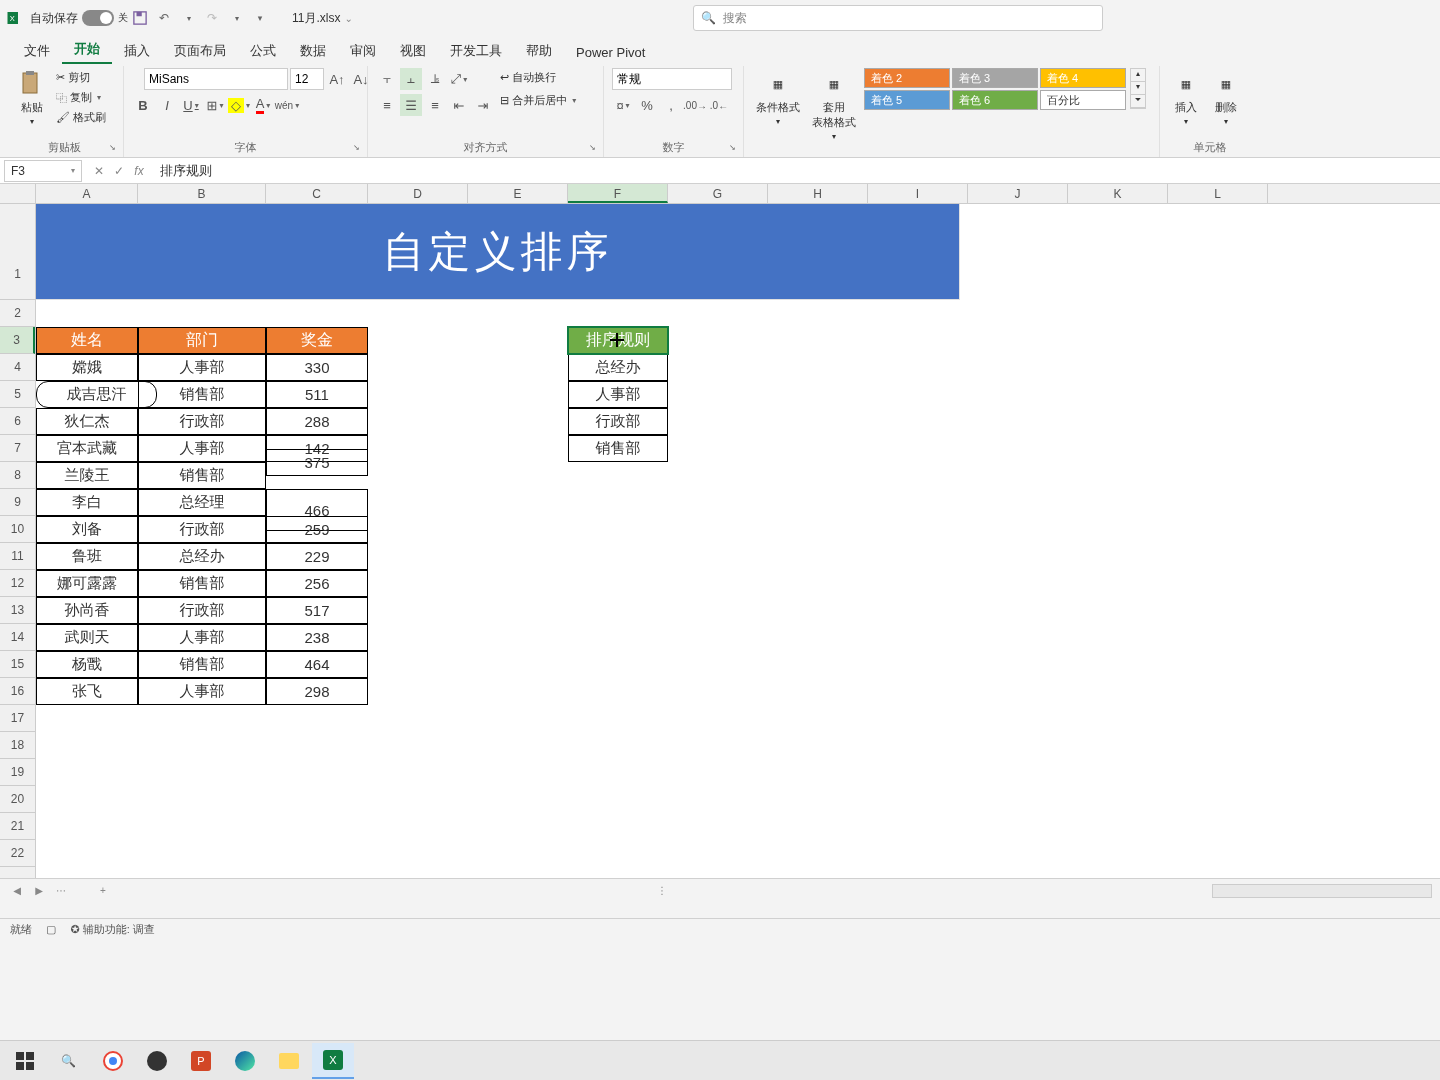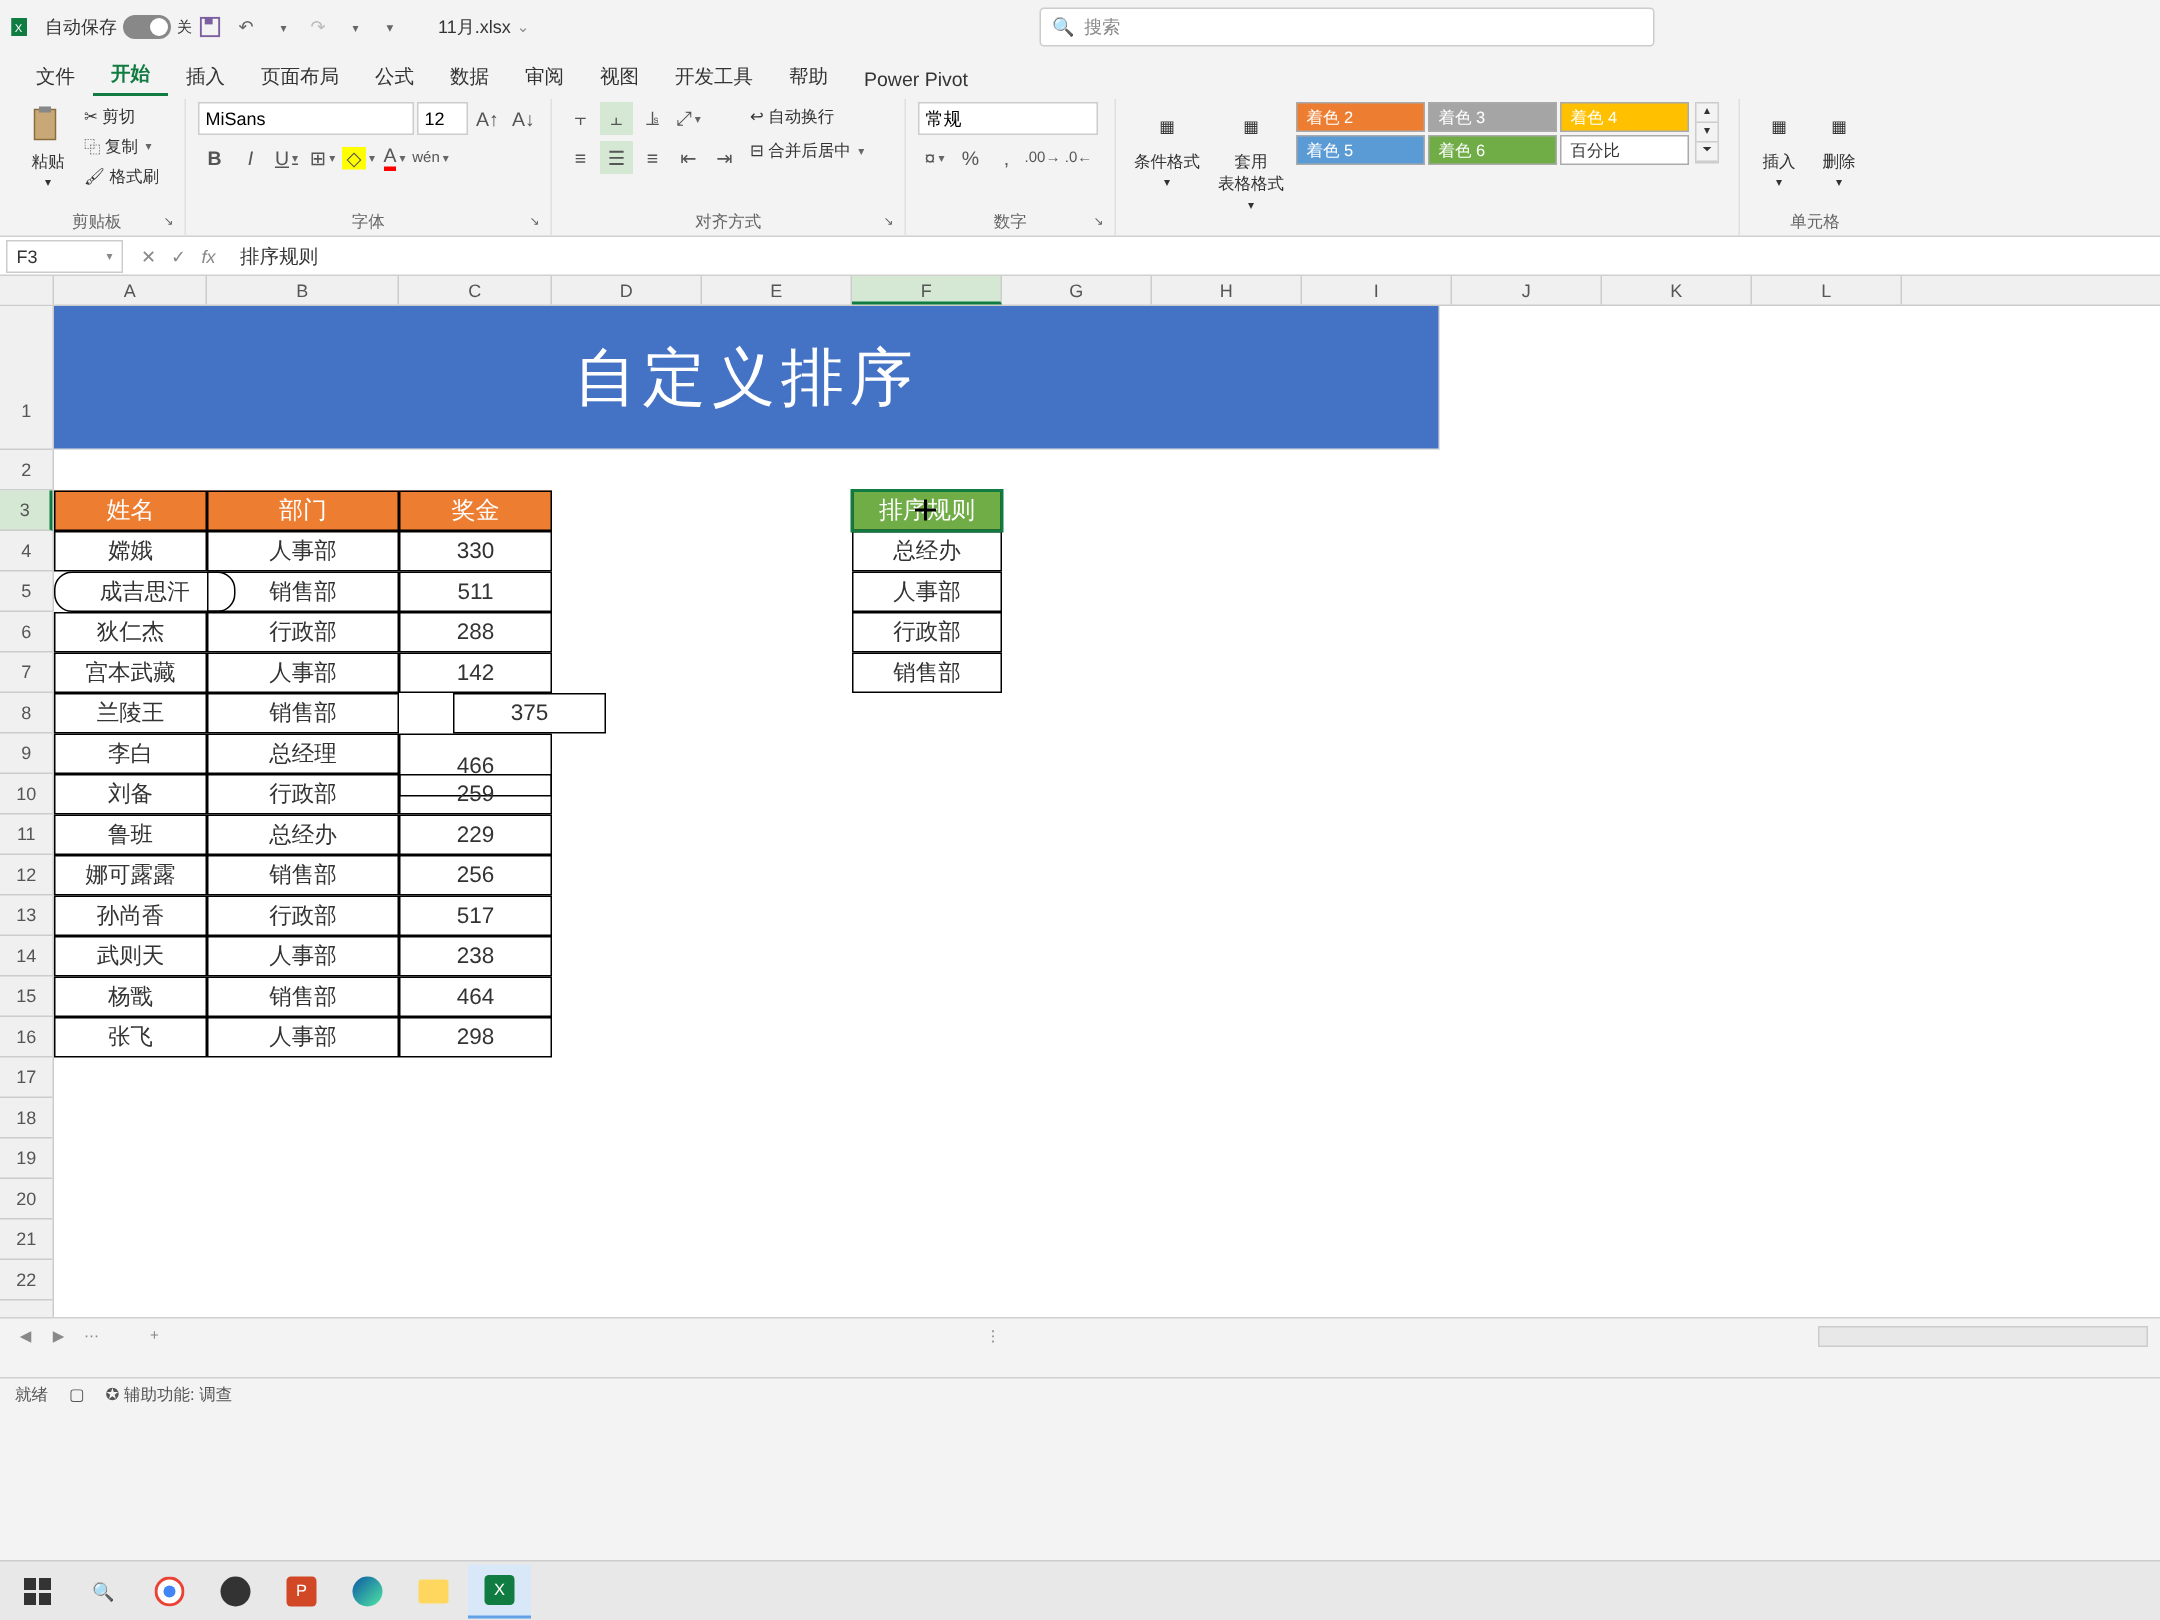--- a/index.html
+++ b/index.html
@@ -29,21 +29,21 @@
 .group-launcher { position: absolute; bottom: 4px; right: 4px; width: 10px; height: 10px; font-size: 8px; color: #666; }
 
 .big-btn { display: flex; flex-direction: column; align-items: center; gap: 2px; padding: 2px 4px; cursor: pointer; font-size: 11px; }
 .big-btn .icon-box { width: 28px; height: 28px; display: flex; align-items: center; justify-content: center; }
 .small-btn { display: flex; align-items: center; gap: 3px; padding: 2px; font-size: 11px; cursor: pointer; }
 .vert-stack { display: flex; flex-direction: column; gap: 1px; }
 .row-btns { display: flex; gap: 2px; }
 .icon-btn { width: 22px; height: 22px; display: flex; align-items: center; justify-content: center; cursor: pointer; font-size: 13px; color: #555; position: relative; }
 .dropdown-arrow::after { content: "▾"; font-size: 8px; margin-left: 2px; color: #666; }
 
-.font-name { width: 144px; height: 22px; border: 1px solid #ccc; background: #fff; font-size: 12px; padding: 0 4px; }
+.font-name { width: 144px; height: 22px; border: 1px solid #ccc; background: #fff; font-size: 12px; padding: 0 4px; margin-left: 12px; }
 .font-size { width: 34px; height: 22px; border: 1px solid #ccc; background: #fff; font-size: 12px; padding: 0 4px; }
 .num-format { width: 120px; height: 22px; border: 1px solid #ccc; background: #fff; font-size: 12px; padding: 0 4px; }
 
 .style-gallery { display: flex; flex-direction: column; gap: 2px; }
 .style-row { display: flex; gap: 2px; justify-content: flex-end; }
 .style-chip { width: 86px; height: 20px; font-size: 11px; display: flex; align-items: center; padding: 0 6px; border: 1px solid #aaa; }
 .style-scroll { display: flex; flex-direction: column; border: 1px solid #ccc; }
 .style-scroll div { width: 14px; height: 13px; text-align: center; font-size: 8px; border-bottom: 1px solid #ccc; }
 
 
@@ -365,21 +365,21 @@
         <div class="cell data-cell" style="left: 102px; top: 177px; width: 128px; height: 27px;">销售部</div>
         <div class="cell data-cell" style="left: 230px; top: 177px; width: 102px; height: 27px;">511</div>
         <div class="cell data-cell" style="left: 0px; top: 204px; width: 102px; height: 27px;">狄仁杰</div>
         <div class="cell data-cell" style="left: 102px; top: 204px; width: 128px; height: 27px;">行政部</div>
         <div class="cell data-cell" style="left: 230px; top: 204px; width: 102px; height: 27px;">288</div>
         <div class="cell data-cell" style="left: 0px; top: 231px; width: 102px; height: 27px;">宫本武藏</div>
         <div class="cell data-cell" style="left: 102px; top: 231px; width: 128px; height: 27px;">人事部</div>
         <div class="cell data-cell" style="left: 230px; top: 231px; width: 102px; height: 27px;">142</div>
         <div class="cell data-cell" style="left: 0px; top: 258px; width: 102px; height: 27px;">兰陵王</div>
         <div class="cell data-cell" style="left: 102px; top: 258px; width: 128px; height: 27px;">销售部</div>
-        <div class="cell data-cell" style="left: 230px; top: 258px; width: 102px; height: 27px; margin-left: 36px;">375</div>
+        <div class="cell data-cell" style="left: 230px; top: 245px; width: 102px; height: 27px;">375</div>
         <div class="cell data-cell" style="left: 0px; top: 285px; width: 102px; height: 27px;">李白</div>
         <div class="cell data-cell" style="left: 102px; top: 285px; width: 128px; height: 27px;">总经理</div>
         <div class="cell data-cell" style="left: 230px; top: 285px; width: 102px; height: 42px;">466</div>
         <div class="cell data-cell" style="left: 0px; top: 312px; width: 102px; height: 27px;">刘备</div>
         <div class="cell data-cell" style="left: 102px; top: 312px; width: 128px; height: 27px;">行政部</div>
         <div class="cell data-cell" style="left: 230px; top: 312px; width: 102px; height: 27px;">259</div>
         <div class="cell data-cell" style="left: 0px; top: 339px; width: 102px; height: 27px;">鲁班</div>
         <div class="cell data-cell" style="left: 102px; top: 339px; width: 128px; height: 27px;">总经办</div>
         <div class="cell data-cell" style="left: 230px; top: 339px; width: 102px; height: 27px;">229</div>
         <div class="cell data-cell" style="left: 0px; top: 366px; width: 102px; height: 27px;">娜可露露</div>

